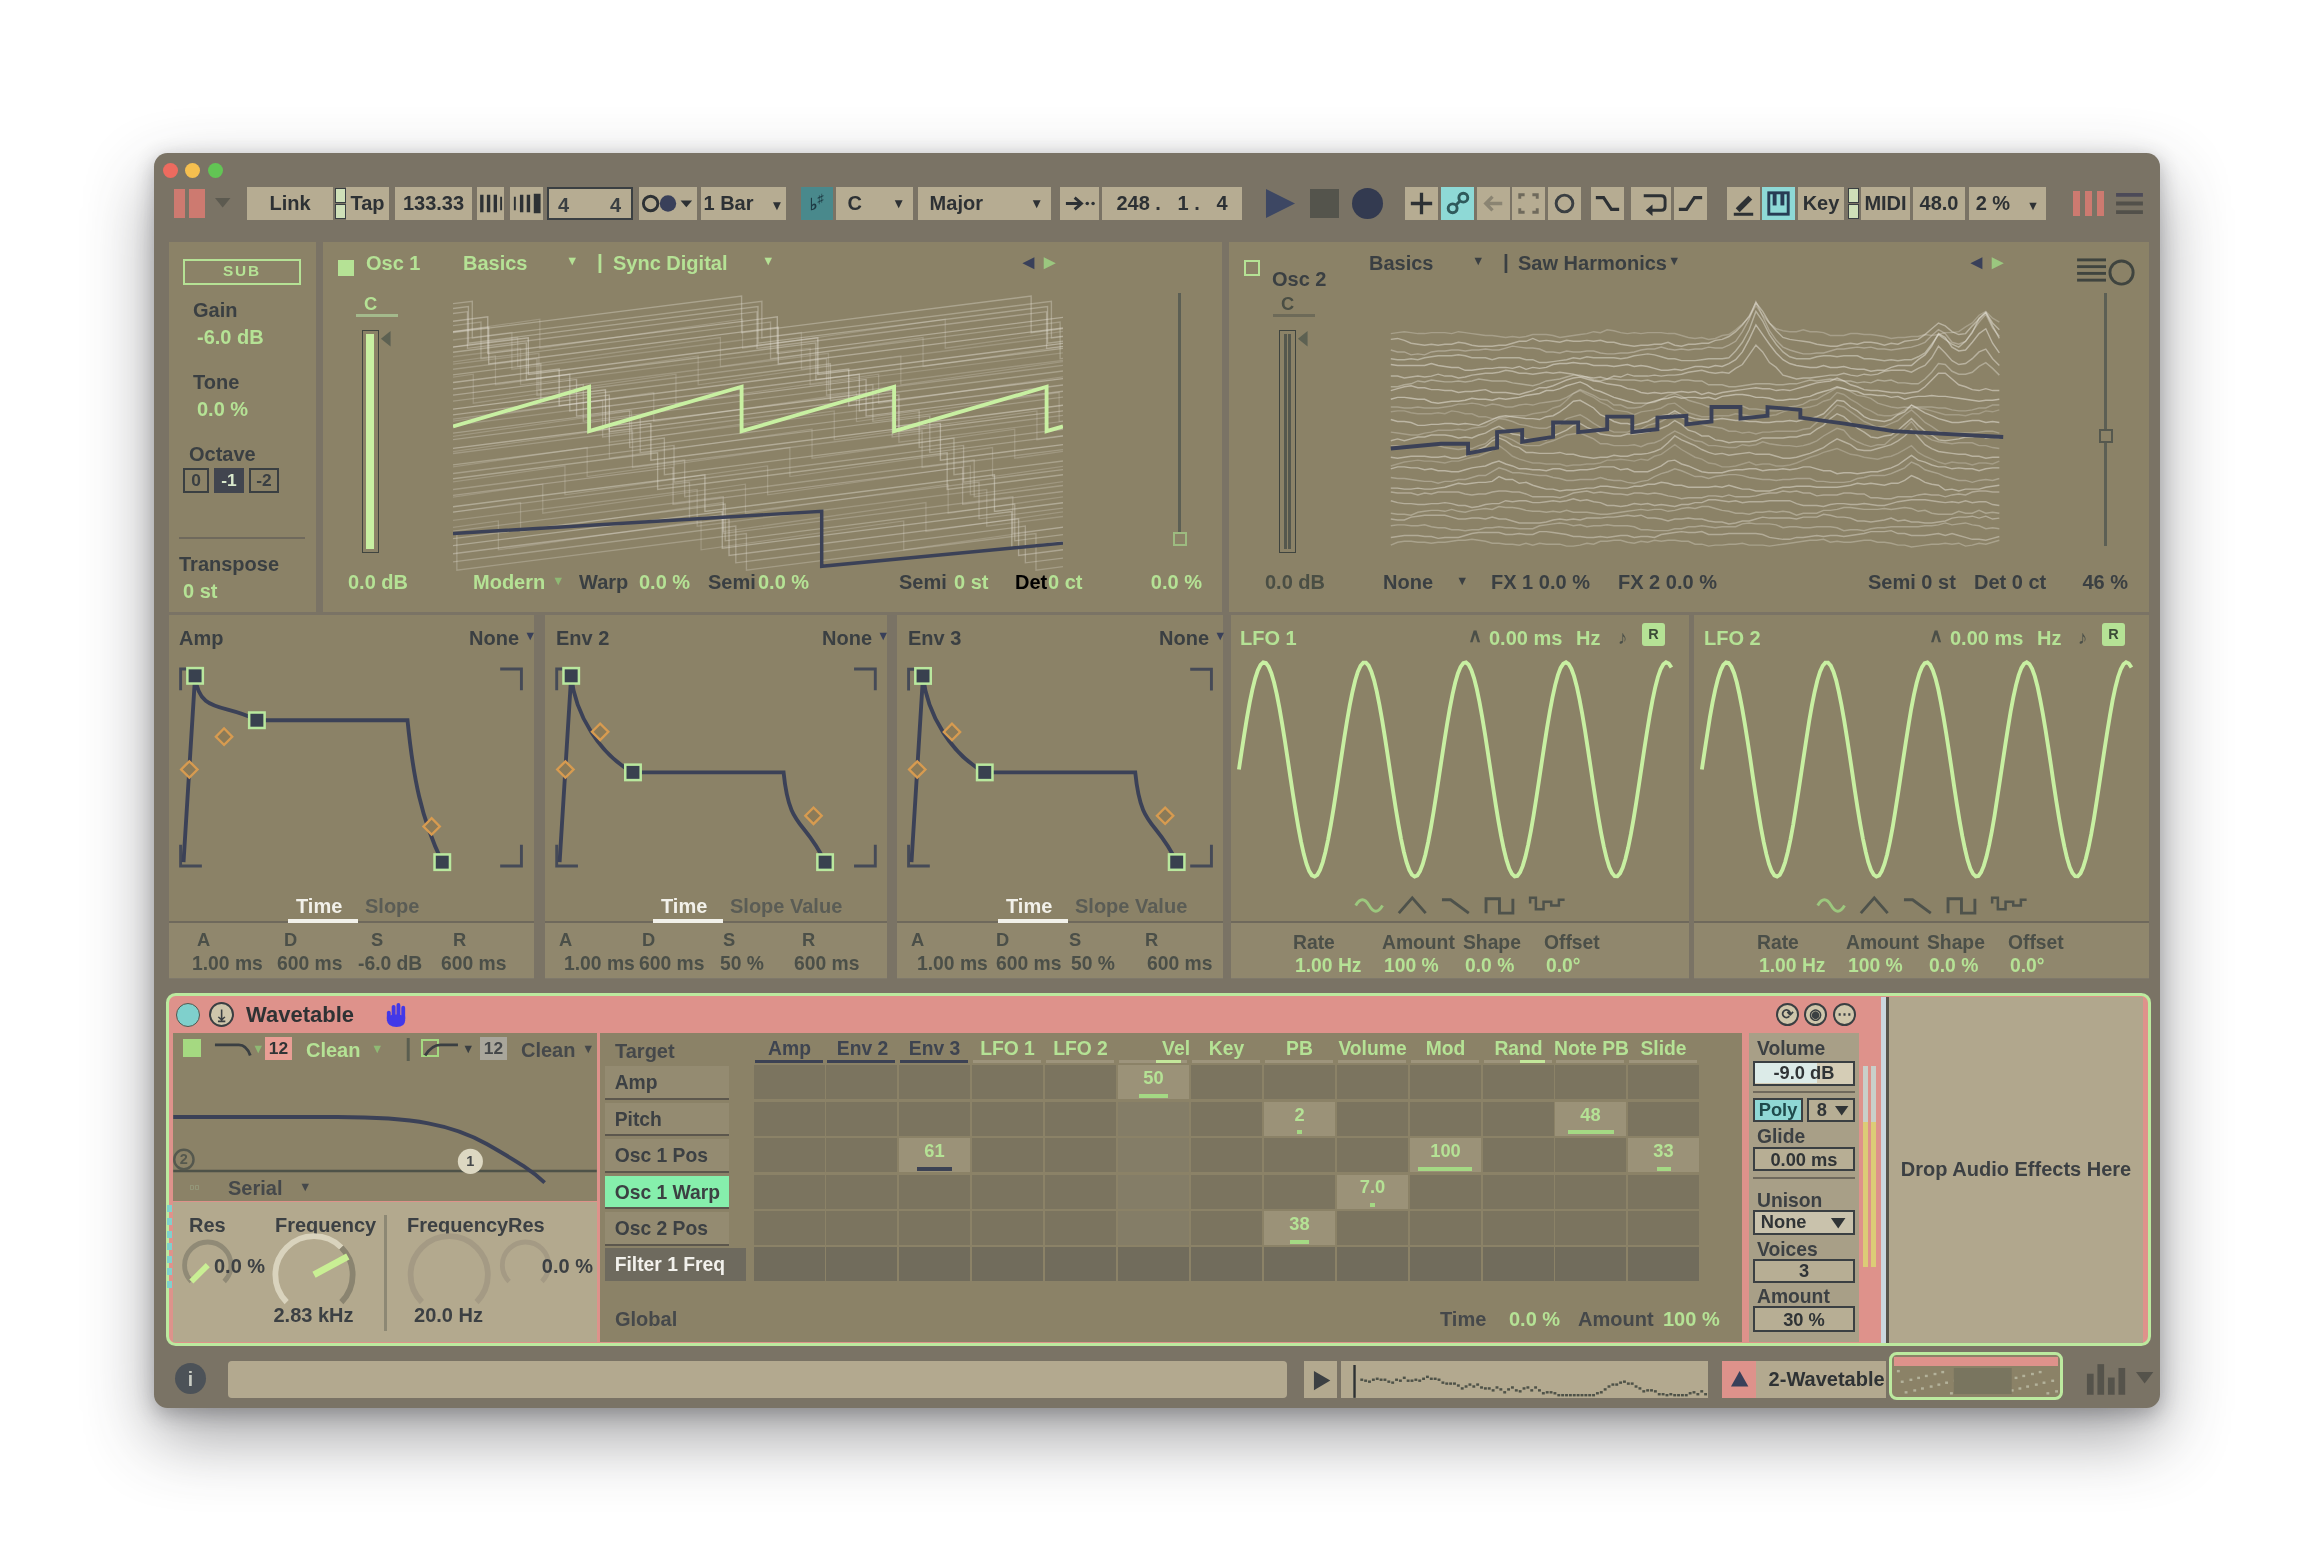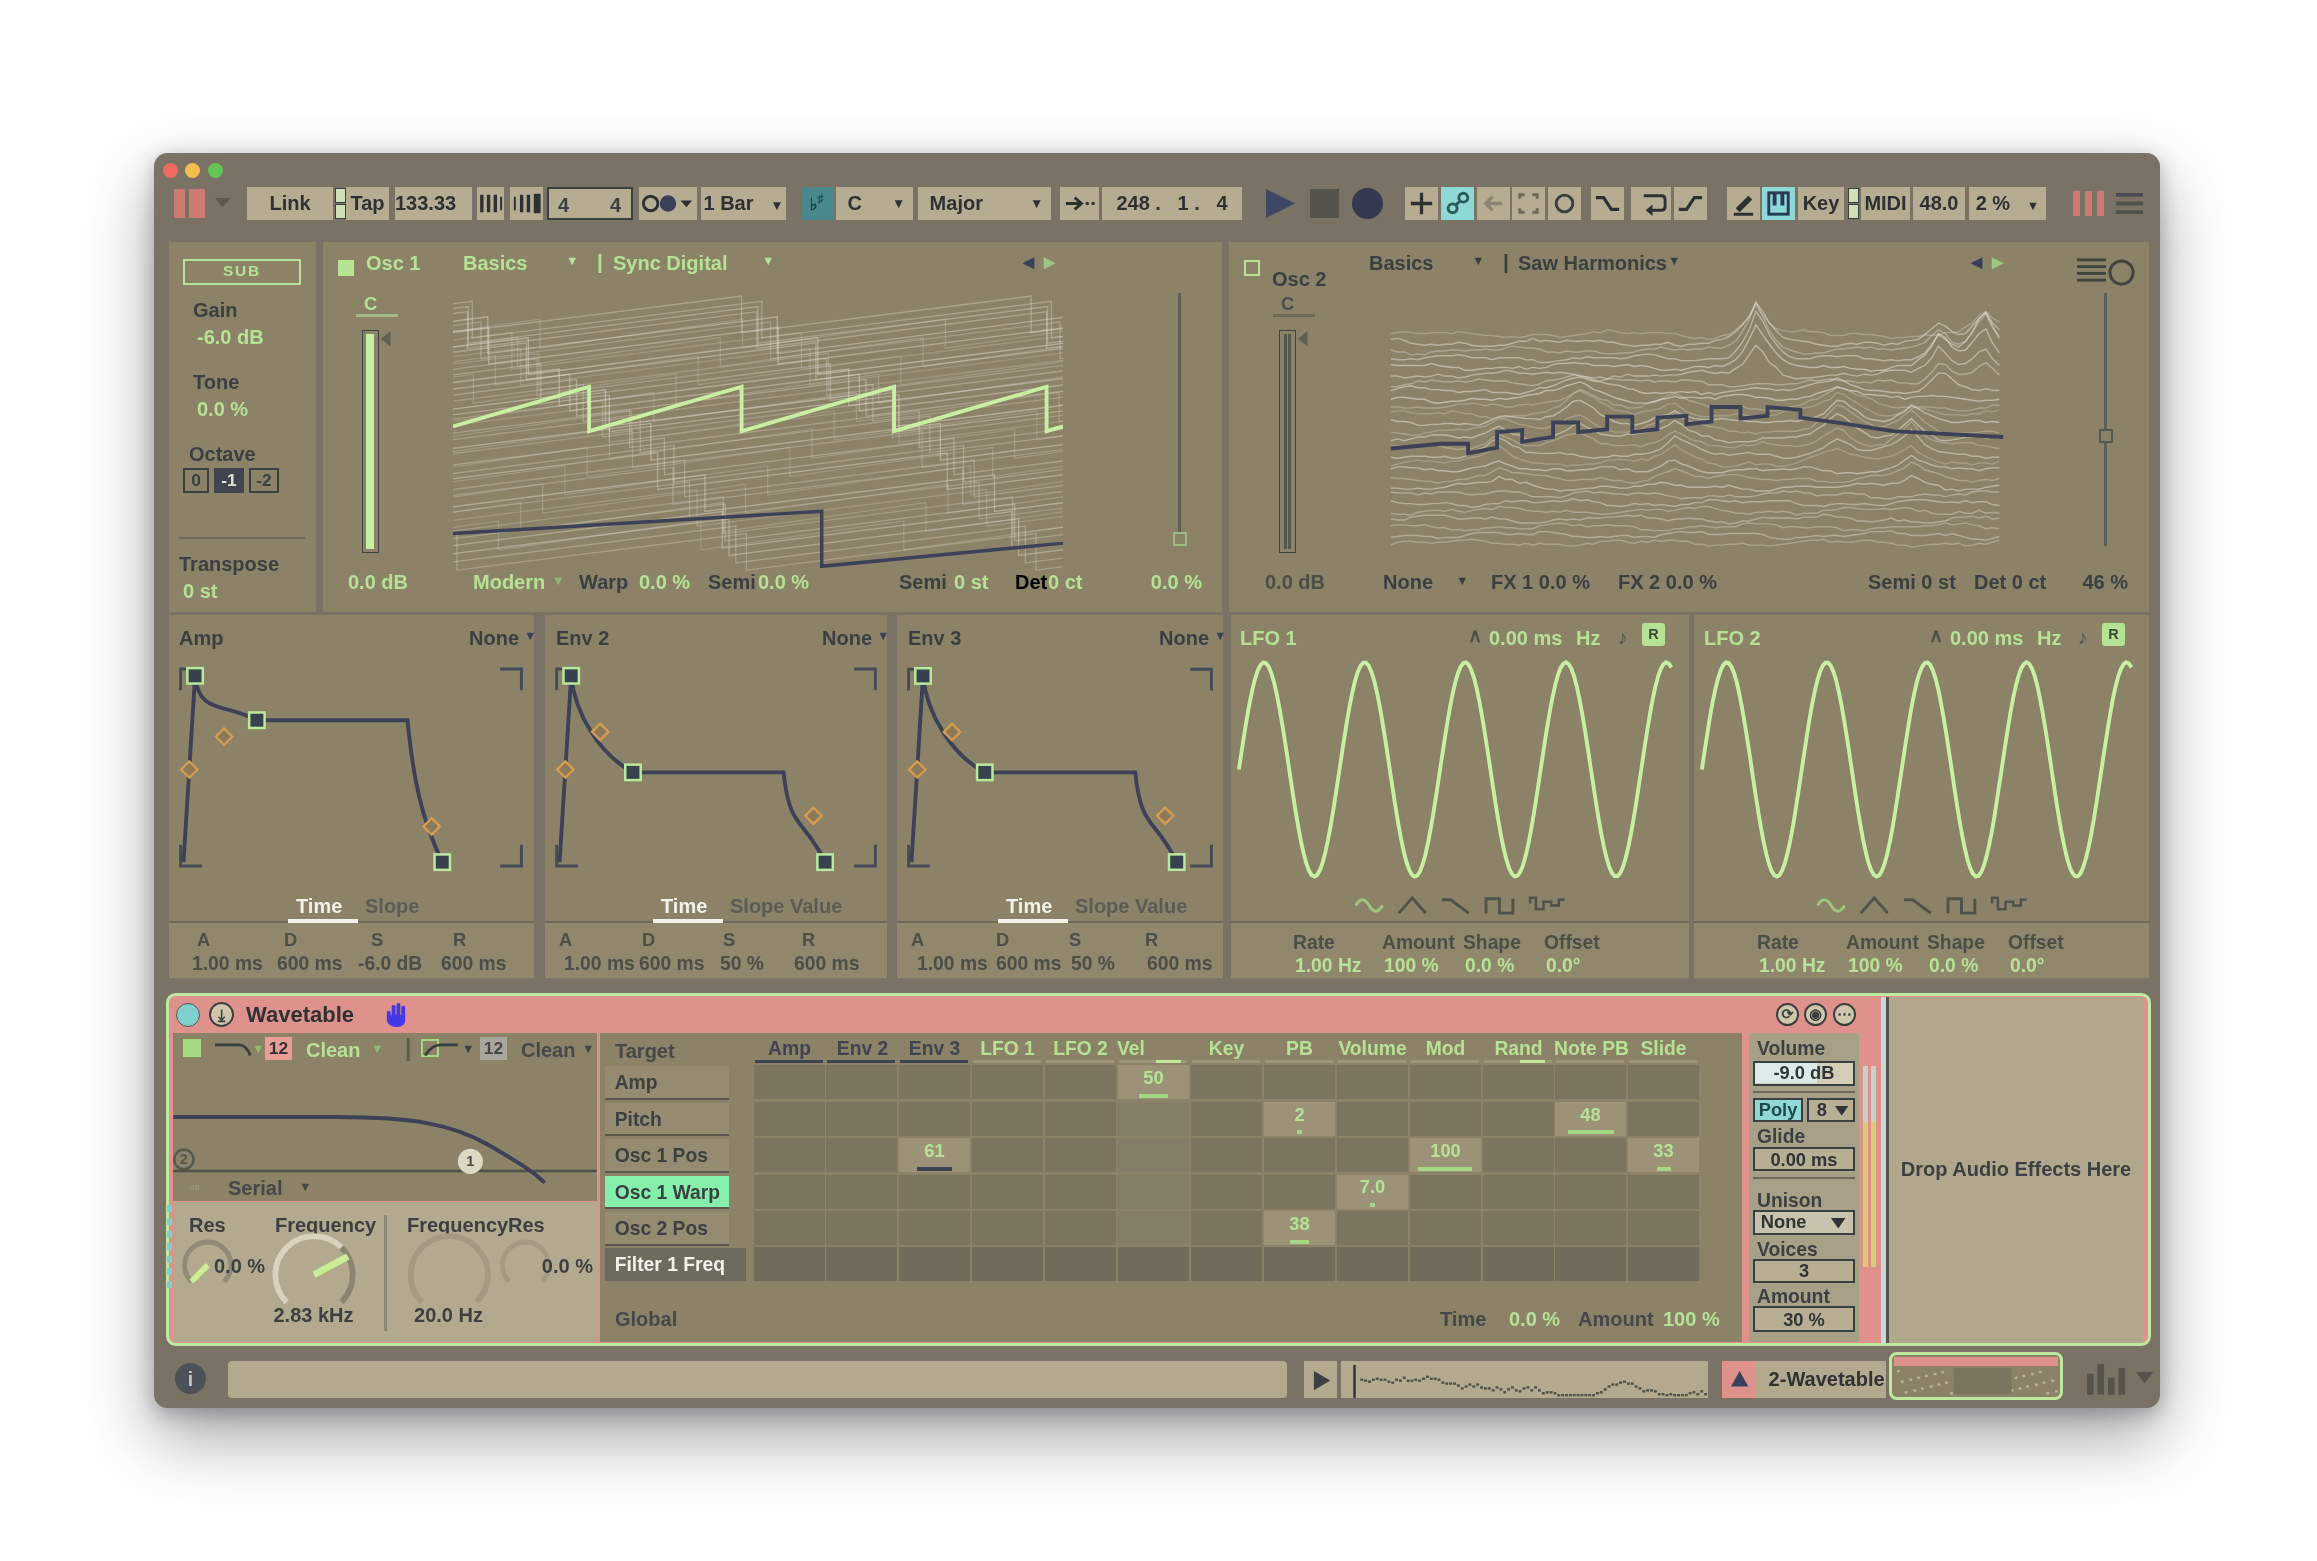--- a/index.html
+++ b/index.html
@@ -10,21 +10,21 @@
 <div style="position:absolute;left:54px;top:9.7px;width:15.4px;height:15.4px;background:#62c554;border-radius:50%;"></div>
 <div style="position:absolute;left:20px;top:36px;width:10.6px;height:29px;background:#cd7a70;"></div>
 <div style="position:absolute;left:35px;top:36px;width:16.4px;height:29px;background:#cd7a70;"></div>
 <svg style="left:60px;top:43px" width="17.4" height="13.5" viewBox="0 0 18 14">
       <path d="M1,2 L17,2 L9,12 Z" fill="#5c5a50"></path>
     </svg>
 <div style="position:absolute;left:93px;top:34px;width:86px;height:33px;background:#b6ac92;text-align:center;color:#2d3134;font-size:20px;font-weight:700;white-space:nowrap;"><span style="line-height:33px">Link</span></div>
 <div style="position:absolute;left:181px;top:35px;width:10.6px;height:14.5px;background:#cfe0b8;border:1.9px solid #3a3f42;"></div>
 <div style="position:absolute;left:181px;top:51px;width:10.6px;height:14.5px;background:#cfe0b8;border:1.9px solid #3a3f42;"></div>
 <div style="position:absolute;left:192px;top:34px;width:43px;height:33px;background:#b6ac92;text-align:center;color:#2d3134;font-size:20px;font-weight:700;white-space:nowrap;"><span style="line-height:33px">Tap</span></div>
-<div style="position:absolute;left:241px;top:34px;width:77px;height:33px;background:#b6ac92;text-align:left;color:#2d3134;font-size:20px;font-weight:700;white-space:nowrap;"><span style="line-height:33px">133.33</span></div>
+<div style="position:absolute;left:241px;top:34px;width:77px;height:33px;background:#b6ac92;text-align:center;color:#2d3134;font-size:20px;font-weight:700;white-space:nowrap;"><span style="line-height:33px">133.33</span></div>
 <div style="position:absolute;left:323px;top:34px;width:27px;height:33px;background:#b6ac92;text-align:center;color:#2d3134;font-size:20px;font-weight:700;white-space:nowrap;"><svg style="position:static;vertical-align:middle" width="27" height="33" viewBox="0 0 28 34">
         <g stroke="#2d3134">
           <line x1="5" y1="8" x2="5" y2="26" stroke-width="3.5"></line>
           <line x1="12" y1="8" x2="12" y2="26" stroke-width="3.5"></line>
           <line x1="19" y1="8" x2="19" y2="26" stroke-width="3.5"></line>
           <line x1="25" y1="10" x2="25" y2="24" stroke-width="2"></line>
         </g>
       </svg></div>
 <div style="position:absolute;left:356px;top:34px;width:33px;height:33px;background:#b6ac92;text-align:center;color:#2d3134;font-size:20px;font-weight:700;white-space:nowrap;"><svg style="position:static;vertical-align:middle" width="33" height="33" viewBox="0 0 34 34">
         <g stroke="#2d3134">
@@ -504,21 +504,21 @@
 <div style="position:absolute;left:599px;top:886px;width:73px;color:#3e4450;font-size:19.3px;font-weight:700;text-align:center;white-space:nowrap;line-height:1;">Amp</div>
 <div style="position:absolute;left:601px;top:907px;width:68px;height:2.9px;background:#3c4254;"></div>
 <div style="position:absolute;left:672px;top:886px;width:73px;color:#3e4450;font-size:19.3px;font-weight:700;text-align:center;white-space:nowrap;line-height:1;">Env 2</div>
 <div style="position:absolute;left:673px;top:907px;width:68px;height:2.9px;background:#3c4254;"></div>
 <div style="position:absolute;left:744px;top:886px;width:73px;color:#3e4450;font-size:19.3px;font-weight:700;text-align:center;white-space:nowrap;line-height:1;">Env 3</div>
 <div style="position:absolute;left:746px;top:907px;width:68px;height:2.9px;background:#3c4254;"></div>
 <div style="position:absolute;left:817px;top:886px;width:73px;color:#b5e295;font-size:19.3px;font-weight:700;text-align:center;white-space:nowrap;line-height:1;">LFO 1</div>
 <div style="position:absolute;left:819px;top:907px;width:68px;height:2.9px;background:#9d947c;"></div>
 <div style="position:absolute;left:890px;top:886px;width:73px;color:#b5e295;font-size:19.3px;font-weight:700;text-align:center;white-space:nowrap;line-height:1;">LFO 2</div>
 <div style="position:absolute;left:892px;top:907px;width:68px;height:2.9px;background:#9d947c;"></div>
-<div style="position:absolute;left:963px;top:886px;width:73px;color:#b5e295;font-size:19.3px;font-weight:700;text-align:left;white-space:nowrap;line-height:1;">Vel</div>
+<div style="position:absolute;left:963px;top:886px;width:73px;color:#b5e295;font-size:19.3px;font-weight:700;text-align:right;white-space:nowrap;line-height:1;">Vel</div>
 <div style="position:absolute;left:965px;top:907px;width:68px;height:2.9px;background:#9d947c;"></div>
 <div style="position:absolute;left:1036px;top:886px;width:73px;color:#b5e295;font-size:19.3px;font-weight:700;text-align:center;white-space:nowrap;line-height:1;">Key</div>
 <div style="position:absolute;left:1038px;top:907px;width:68px;height:2.9px;background:#9d947c;"></div>
 <div style="position:absolute;left:1109px;top:886px;width:73px;color:#b5e295;font-size:19.3px;font-weight:700;text-align:center;white-space:nowrap;line-height:1;">PB</div>
 <div style="position:absolute;left:1111px;top:907px;width:68px;height:2.9px;background:#9d947c;"></div>
 <div style="position:absolute;left:1182px;top:886px;width:73px;color:#b5e295;font-size:19.3px;font-weight:700;text-align:center;white-space:nowrap;line-height:1;">Volume</div>
 <div style="position:absolute;left:1184px;top:907px;width:68px;height:2.9px;background:#9d947c;"></div>
 <div style="position:absolute;left:1255px;top:886px;width:73px;color:#b5e295;font-size:19.3px;font-weight:700;text-align:center;white-space:nowrap;line-height:1;">Mod</div>
 <div style="position:absolute;left:1257px;top:907px;width:68px;height:2.9px;background:#9d947c;"></div>
 <div style="position:absolute;left:1328px;top:886px;width:73px;color:#b5e295;font-size:19.3px;font-weight:700;text-align:center;white-space:nowrap;line-height:1;">Rand</div>

